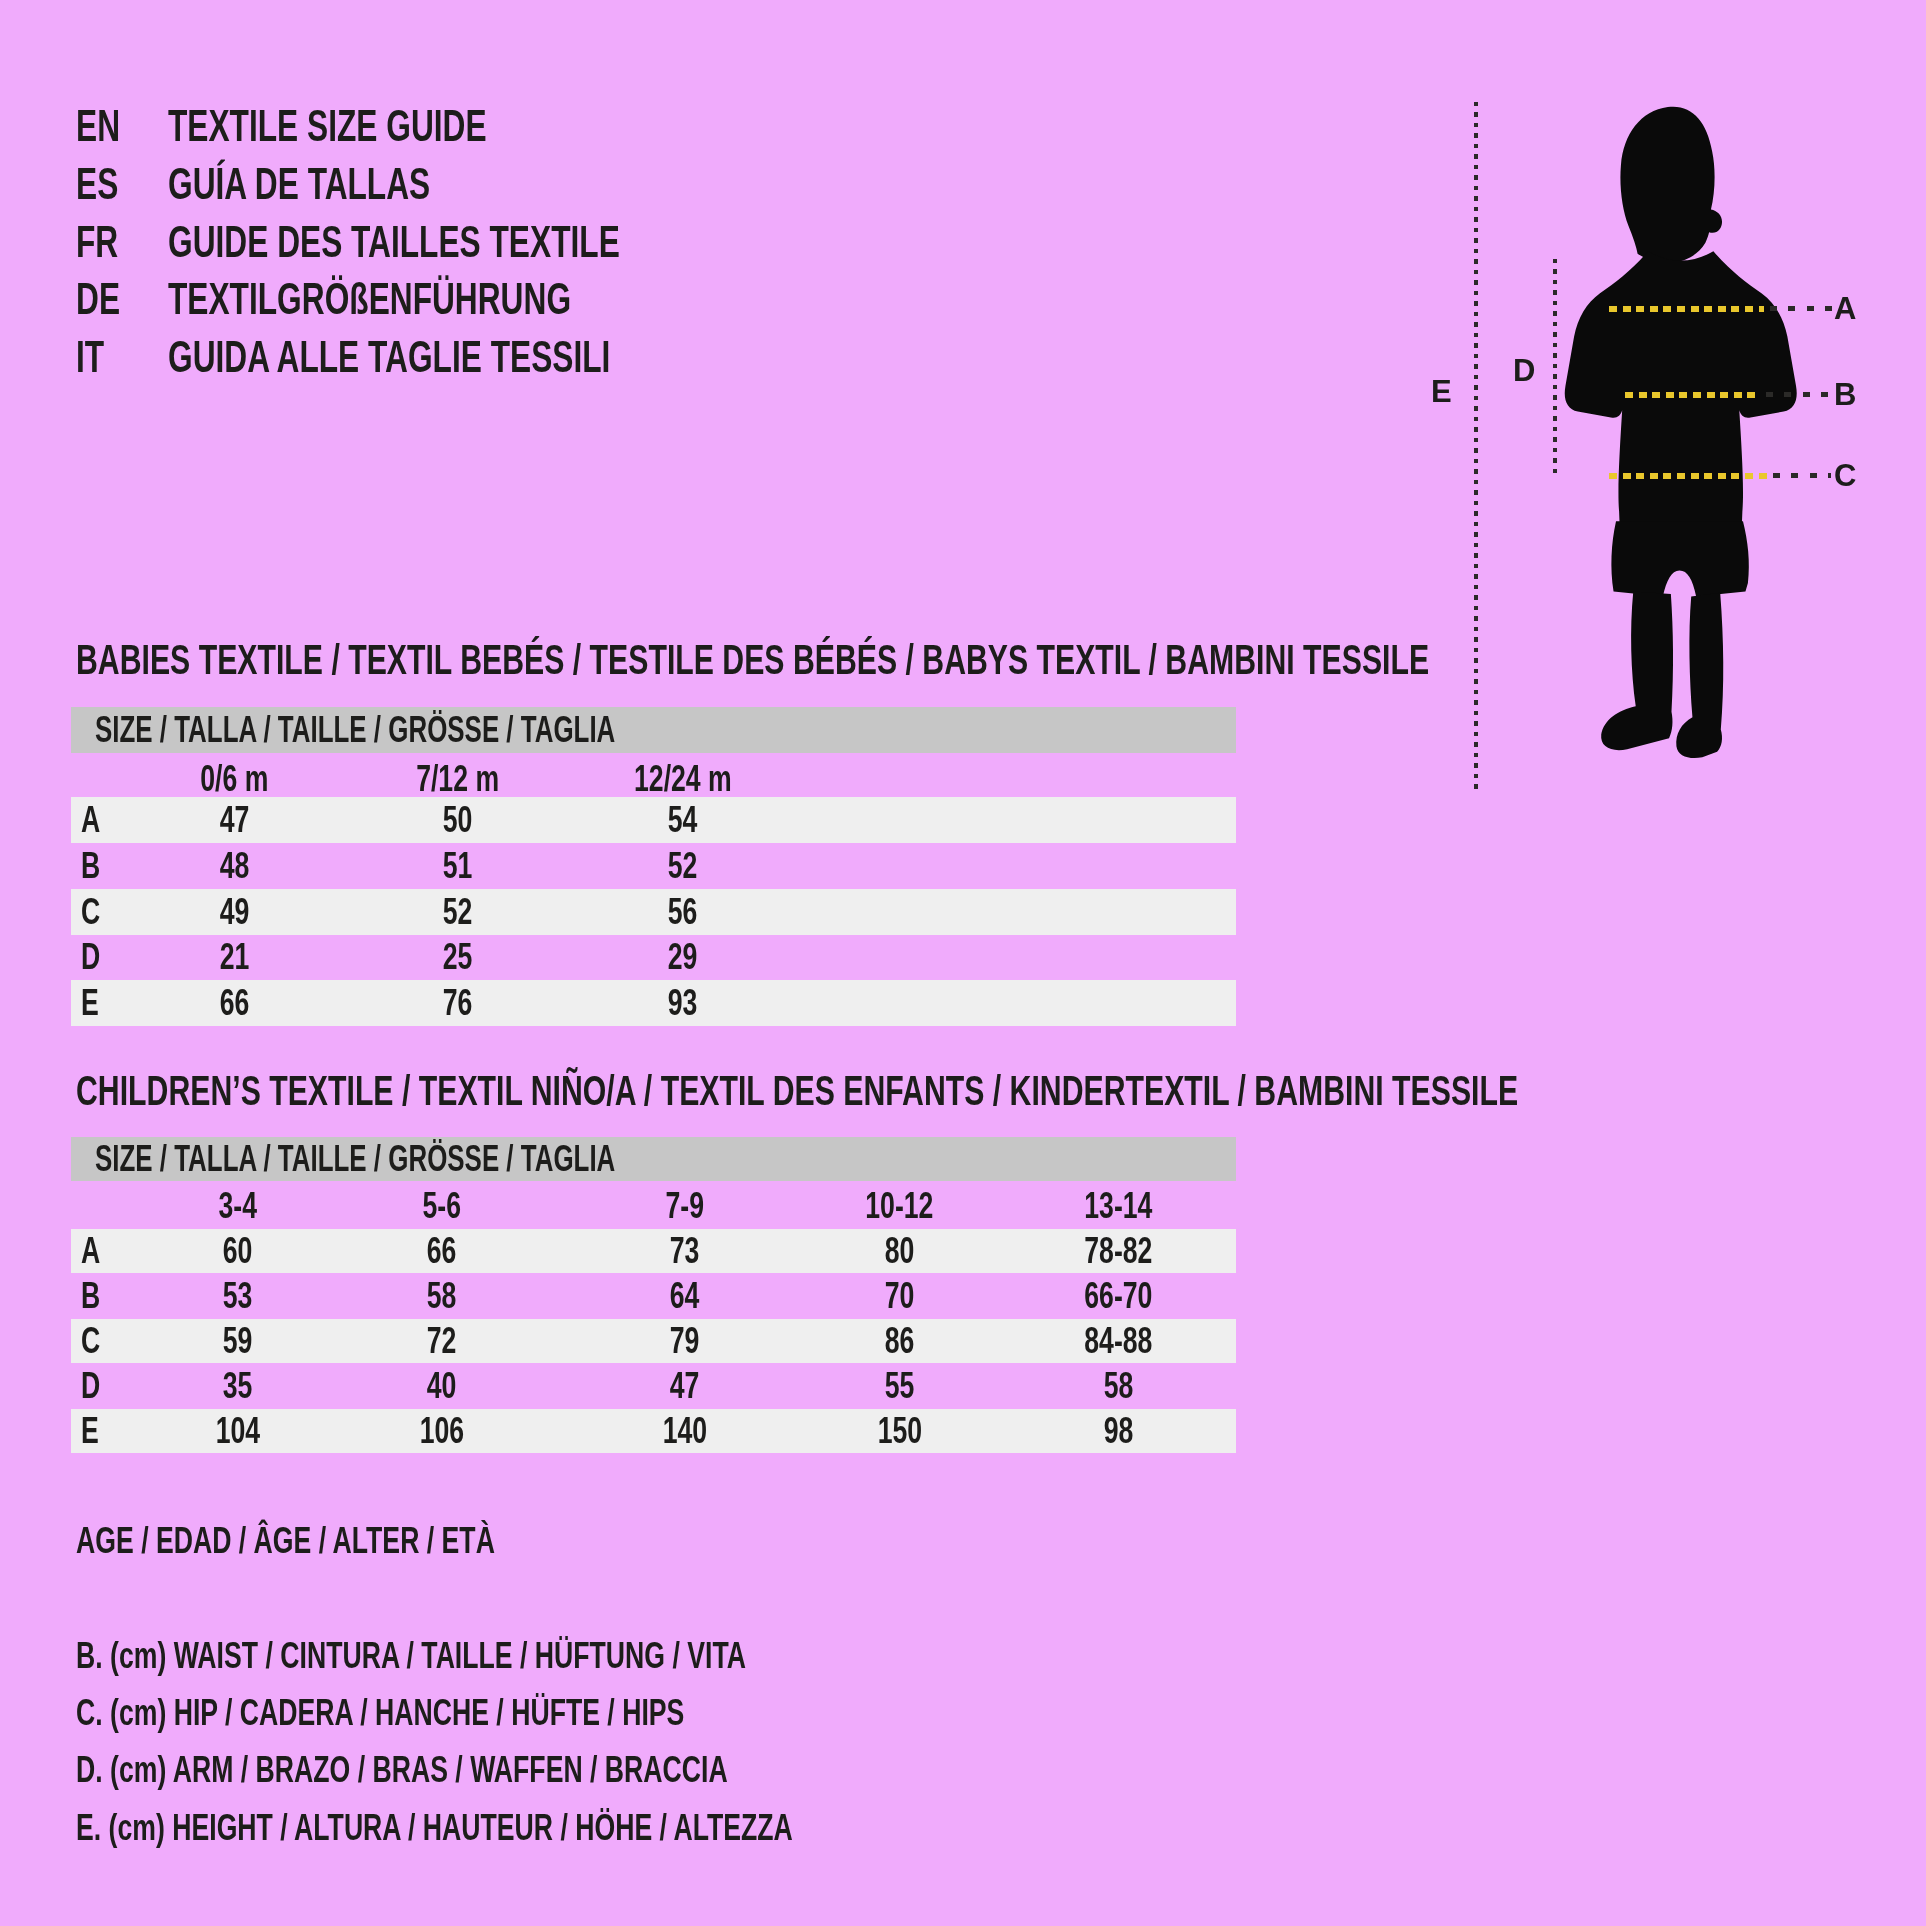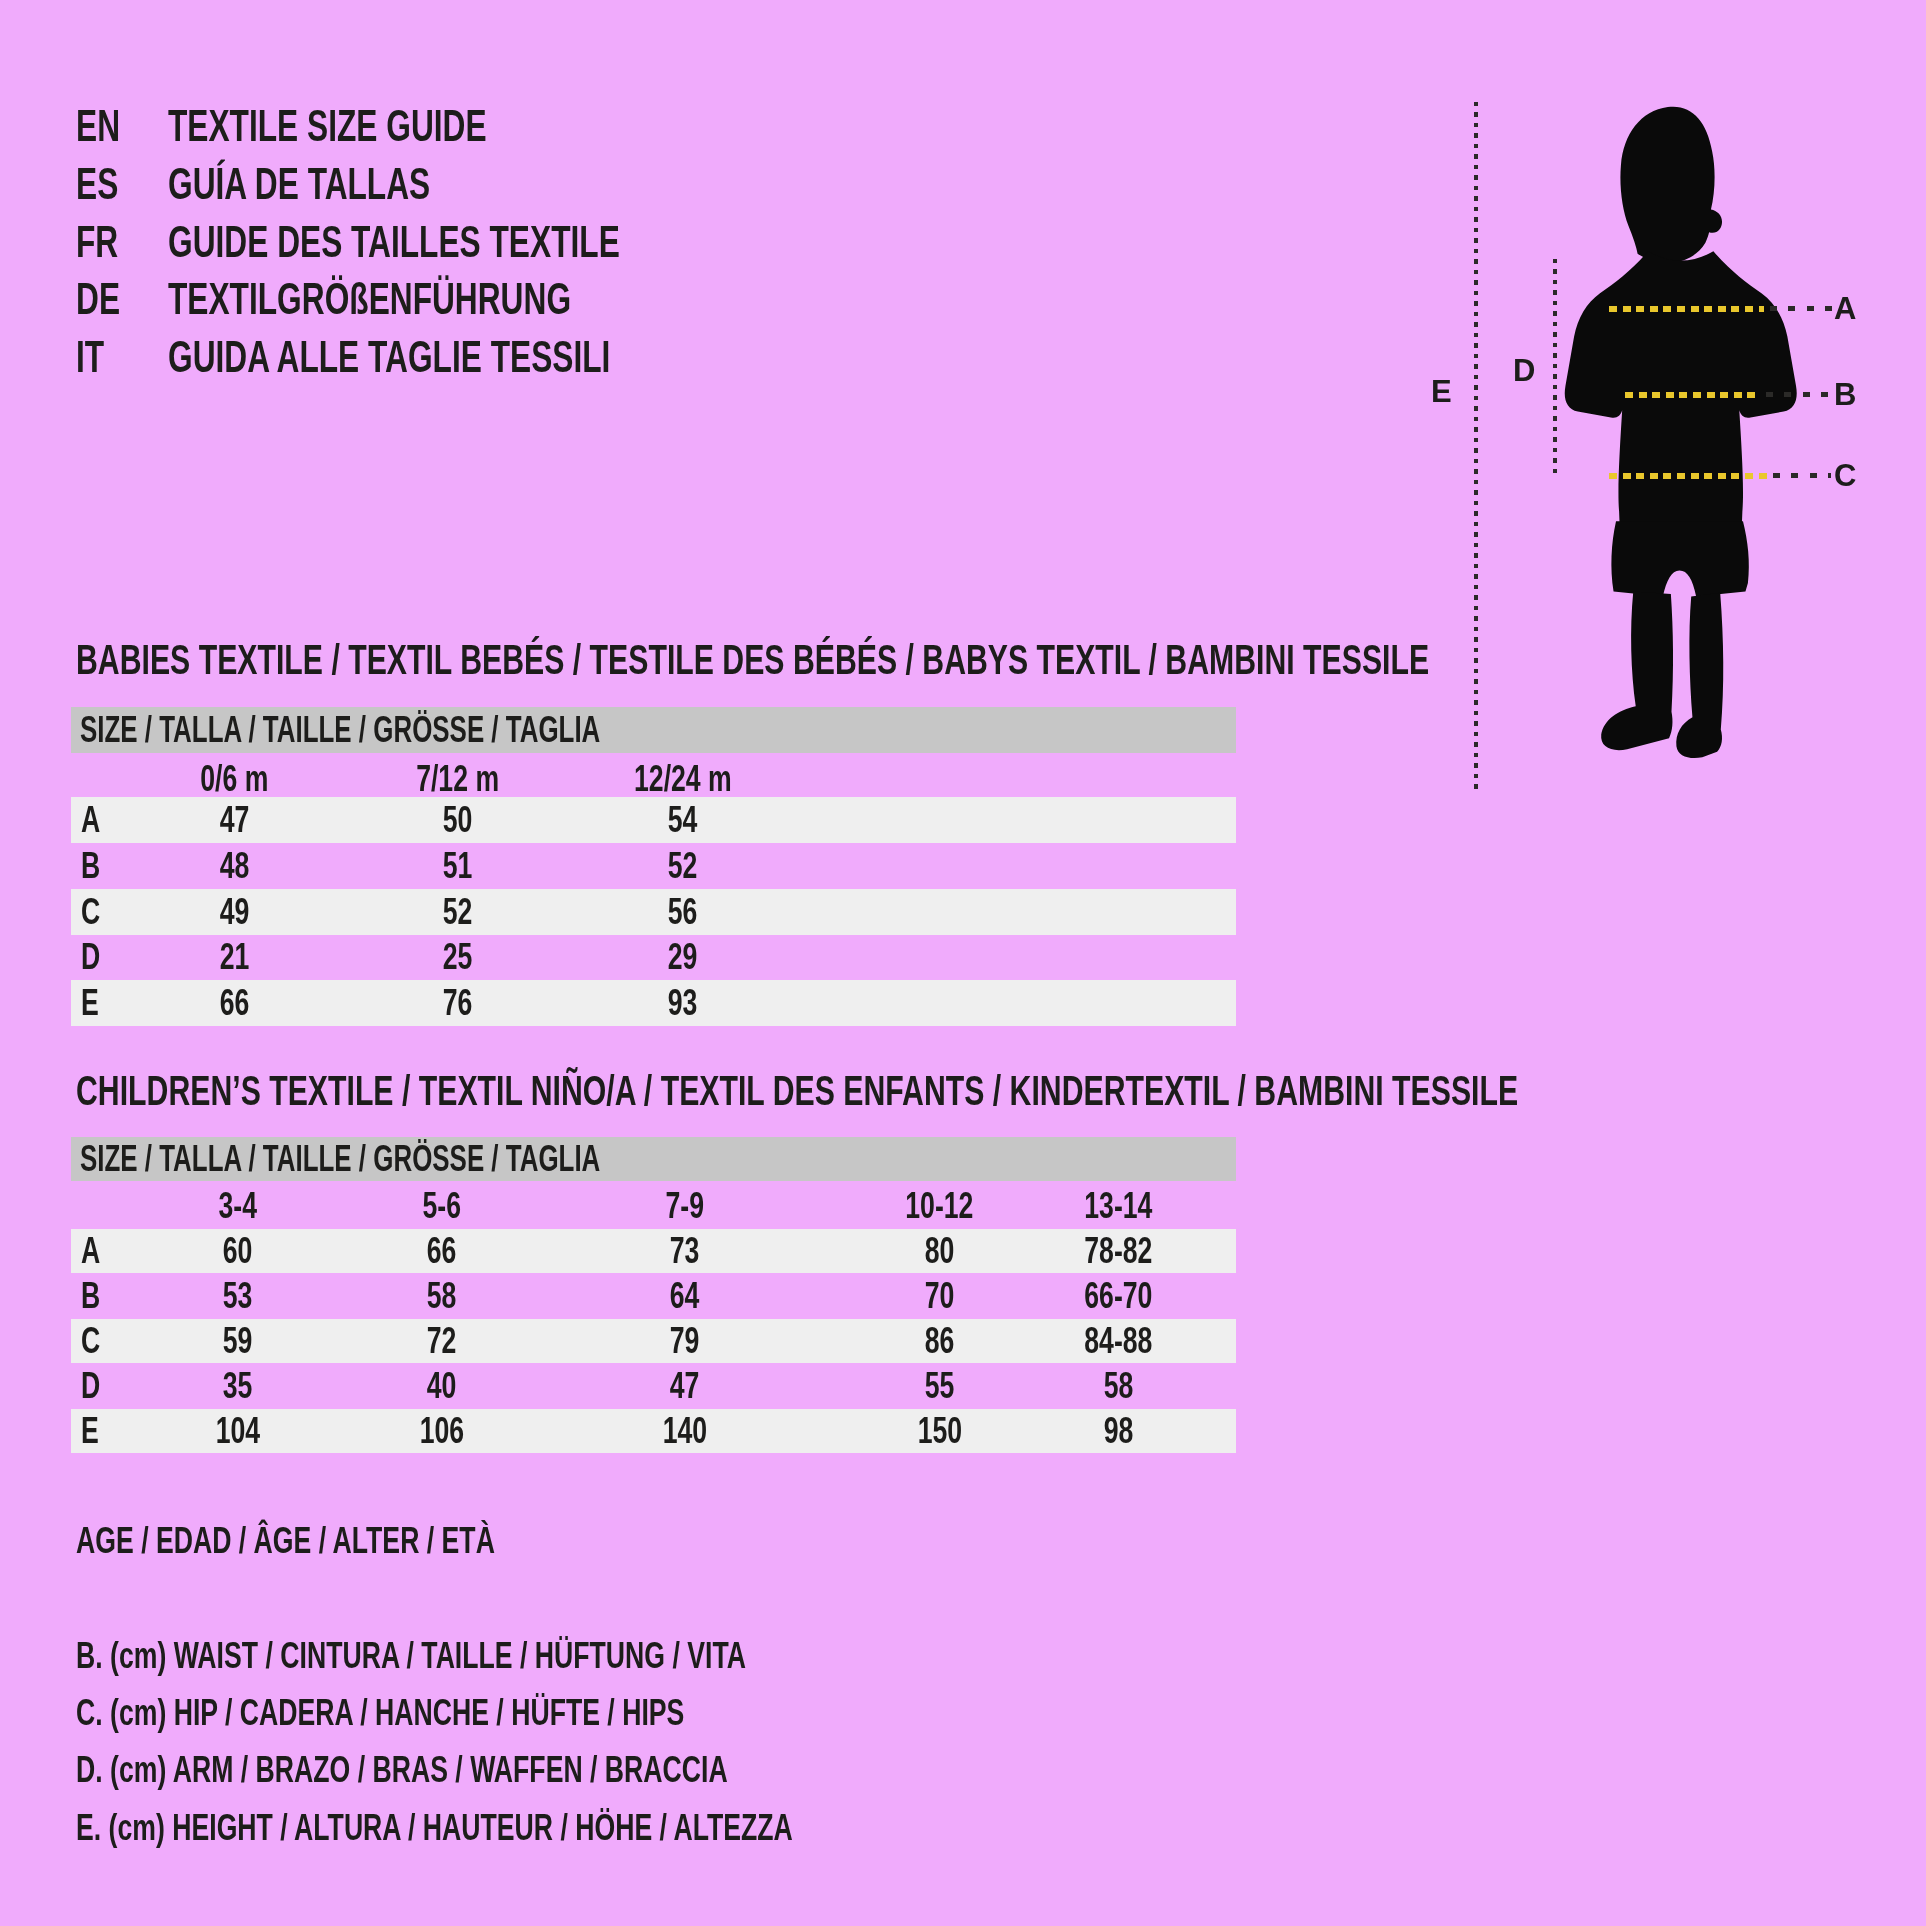--- a/index.html
+++ b/index.html
@@ -11,29 +11,29 @@
   .cn{display:inline-block;transform:scaleX(.72);transform-origin:0 50%;white-space:nowrap;}
   .cnc{display:inline-block;transform:scaleX(.72);transform-origin:50% 50%;white-space:nowrap;}
   
   .lang{position:absolute;left:76px;height:58px;line-height:58px;font-size:44px;font-weight:700;white-space:nowrap;}
   .lcode{position:absolute;left:0;top:0;}
   .ltitle{position:absolute;left:92px;top:0;}
   
   .title{position:absolute;left:76px;height:49px;line-height:49px;font-size:42px;font-weight:700;white-space:nowrap;}
   
   .bar{position:absolute;left:71px;width:1165px;background:#c6c6c6;display:flex;align-items:center;
-       padding-left:9px;box-sizing:border-box;font-size:36px;font-weight:700;white-space:nowrap;}
+       padding-left:24px;box-sizing:border-box;font-size:36px;font-weight:700;white-space:nowrap;}
   
   .row{position:absolute;left:71px;width:1165px;}
   .stripe{background:#efefef;}
   .lab{position:absolute;left:10px;top:0;height:100%;display:flex;align-items:center;font-size:37px;font-weight:700;}
   .cell{position:absolute;top:0;height:100%;display:flex;align-items:center;justify-content:center;font-size:37px;font-weight:700;}
   .bc1{left:28px;width:271px}.bc2{left:251px;width:271px}.bc3{left:476px;width:271px}
   .kc1{left:34px;width:265px}.kc2{left:238px;width:265px}.kc3{left:481px;width:265px}
-  .kc4{left:736px;width:265px}.kc5{left:915px;width:265px}
+  .kc4{left:696px;width:265px}.kc5{left:915px;width:265px}
   
   .leg{position:absolute;left:76px;height:57px;line-height:57px;font-size:37px;font-weight:700;white-space:nowrap;}
   
   .vdots{position:absolute;width:4.3px;background:repeating-linear-gradient(180deg,#2b2a28 0 4.3px,transparent 4.3px 10.5px);}
   .ydash{position:absolute;height:5.5px;background:repeating-linear-gradient(90deg,#e9c72c 0 8px,transparent 8px 13.6px);}
   .ddash{position:absolute;height:5px;background:repeating-linear-gradient(90deg,#2b2a28 0 6.8px,transparent 6.8px 18.5px);}
   .flab{position:absolute;height:30px;line-height:30px;font-size:31px;font-weight:700;}
   .sil{position:absolute;left:1553px;top:96px;width:253px;height:678px;}
 </style>
 </head>

